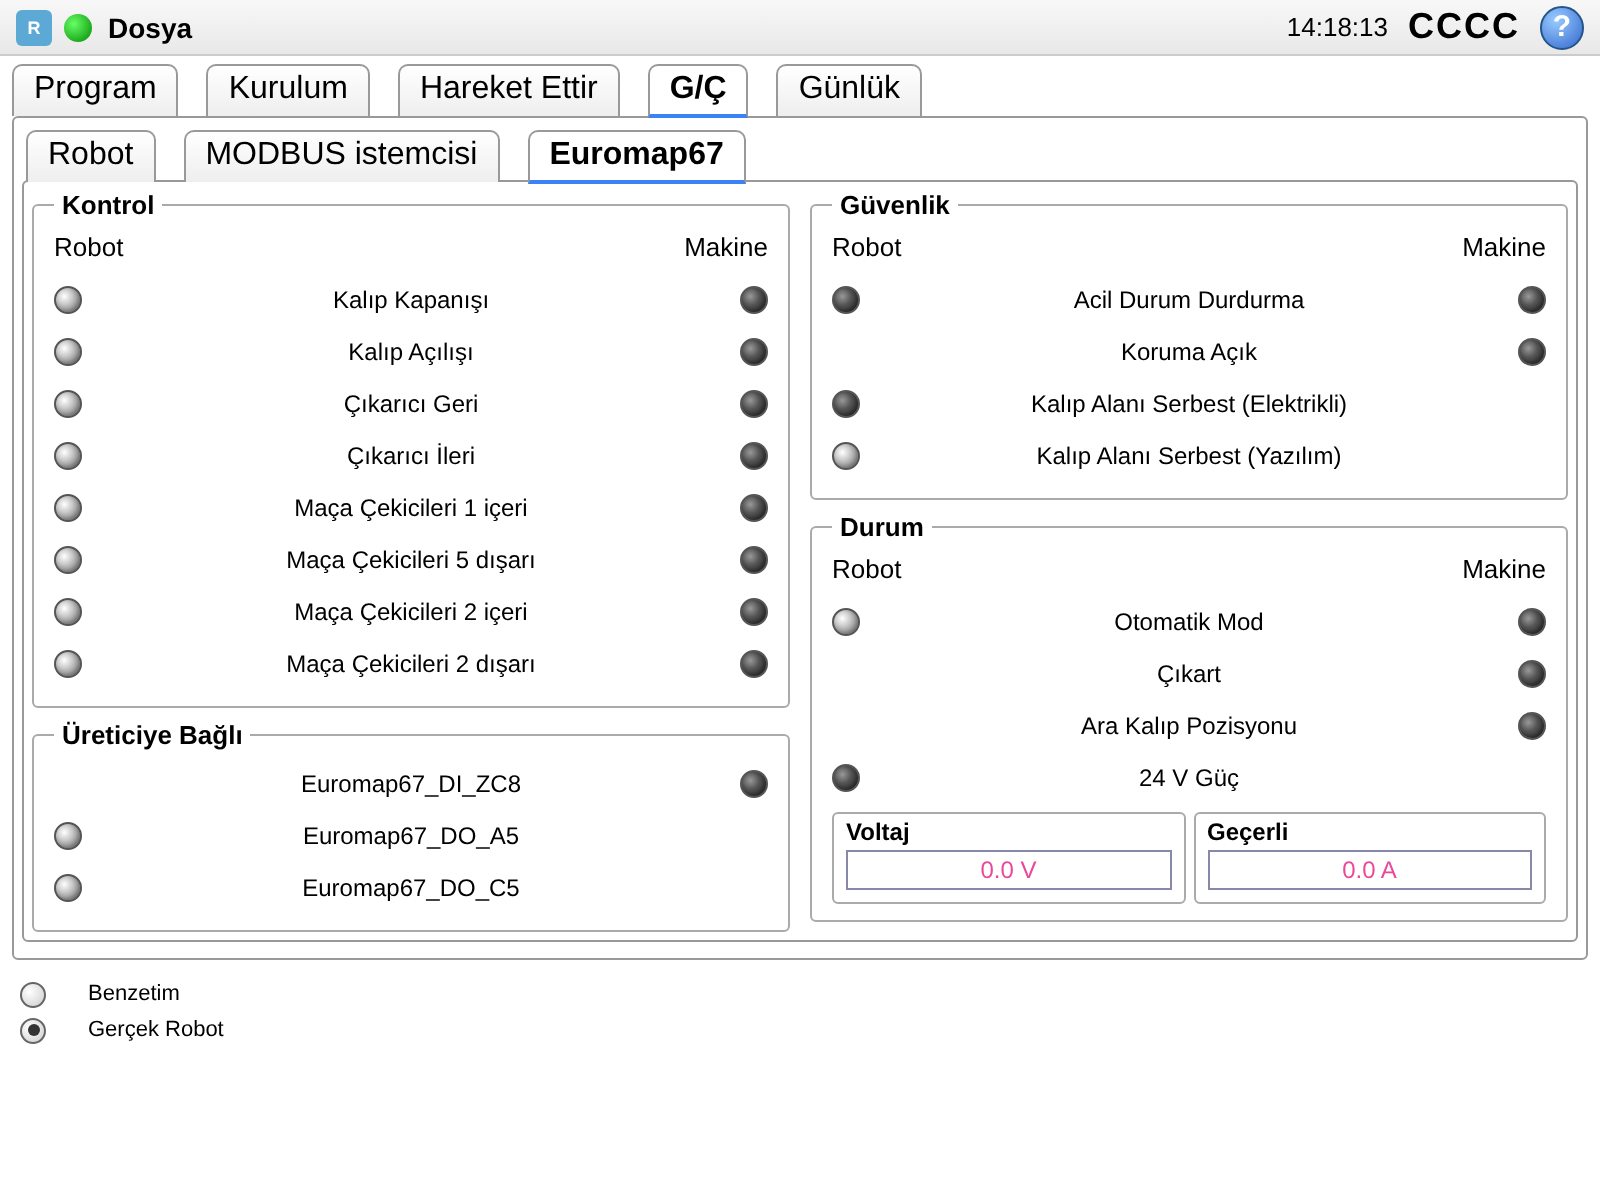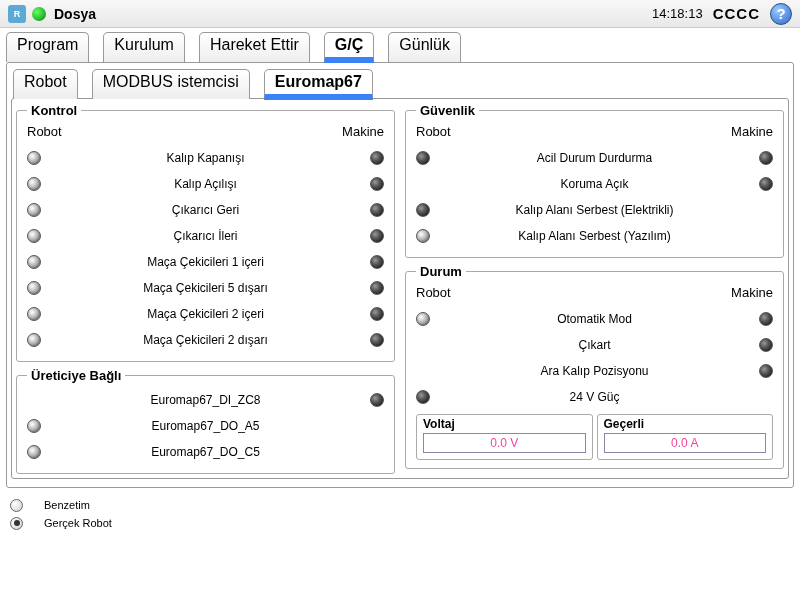--- a/index.html
+++ b/index.html
@@ -4,26 +4,26 @@
 <style>
 * { box-sizing: border-box; margin: 0; padding: 0; font-family: Arial, sans-serif; }
 body { background: #fff; width: 800px; height: 600px; overflow: hidden; font-size: 12px; }
 
 .titlebar { height: 28px; background: linear-gradient(#f8f8f8, #e8e8e8); border-bottom: 1px solid #ccc; display: flex; align-items: center; padding: 0 8px; }
 .titlebar .logo { width: 18px; height: 18px; background: #5da9d6; border-radius: 3px; margin-right: 6px; display: flex; align-items: center; justify-content: center; color: #fff; font-size: 9px; font-weight: bold; }
 .titlebar .app-icon { width: 14px; height: 14px; border-radius: 50%; background: radial-gradient(circle at 35% 35%, #6f6, #080); margin-right: 8px; }
 .titlebar .title { font-weight: bold; font-size: 14px; }
 .titlebar .spacer { flex: 1; }
 .titlebar .clock { font-size: 13px; margin-right: 10px; }
-.titlebar .cccc { font-weight: bold; font-size: 15px; margin-right: 10px; letter-spacing: 1px; }
+.titlebar .cccc { font-weight: bold; font-size: 18px; margin-right: 10px; letter-spacing: 1px; }
 .titlebar .help { width: 22px; height: 22px; border-radius: 50%; background: radial-gradient(circle at 35% 30%, #9cf, #36c); color: #fff; display: flex; align-items: center; justify-content: center; font-weight: bold; font-size: 15px; border: 1px solid #258; }
 
 .tabbar { display: flex; padding: 4px 6px 0 6px; gap: 0; }
 .tab { padding: 3px 10px; border: 1px solid #999; border-bottom: none; background: linear-gradient(#fff, #eee); border-radius: 5px 5px 0 0; margin-right: 14px; cursor: pointer; font-size: 16px; position: relative; }
-.tab.active { background: #fff; z-index: 2; font-weight: bold; border-bottom: 6px solid #3b82f6; margin-bottom: -1px; }
+.tab.active { background: #fff; z-index: 2; font-weight: bold; border-bottom: 2px solid #3b82f6; margin-bottom: -1px; }
 
 .page { border: 1px solid #999; margin: 0 6px 4px 6px; border-radius: 3px; padding: 4px 4px 8px 4px; }
 
 .subtabbar { display: flex; padding: 2px 2px 0 2px; }
 .subpage { border: 1px solid #999; border-radius: 3px; padding: 4px; display: flex; gap: 10px; margin-top: -1px; }
 
 .col { flex: 1; display: flex; flex-direction: column; gap: 6px; }
 
 fieldset { border: 1px solid #aaa; border-radius: 3px; padding: 4px 10px 8px 10px; }
 fieldset > legend { font-weight: bold; font-size: 13px; padding: 0 4px; }

